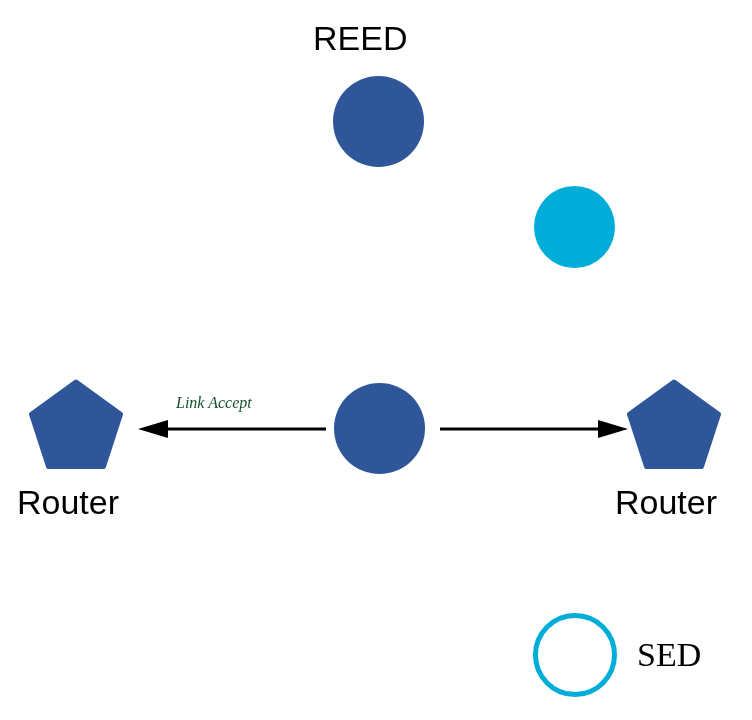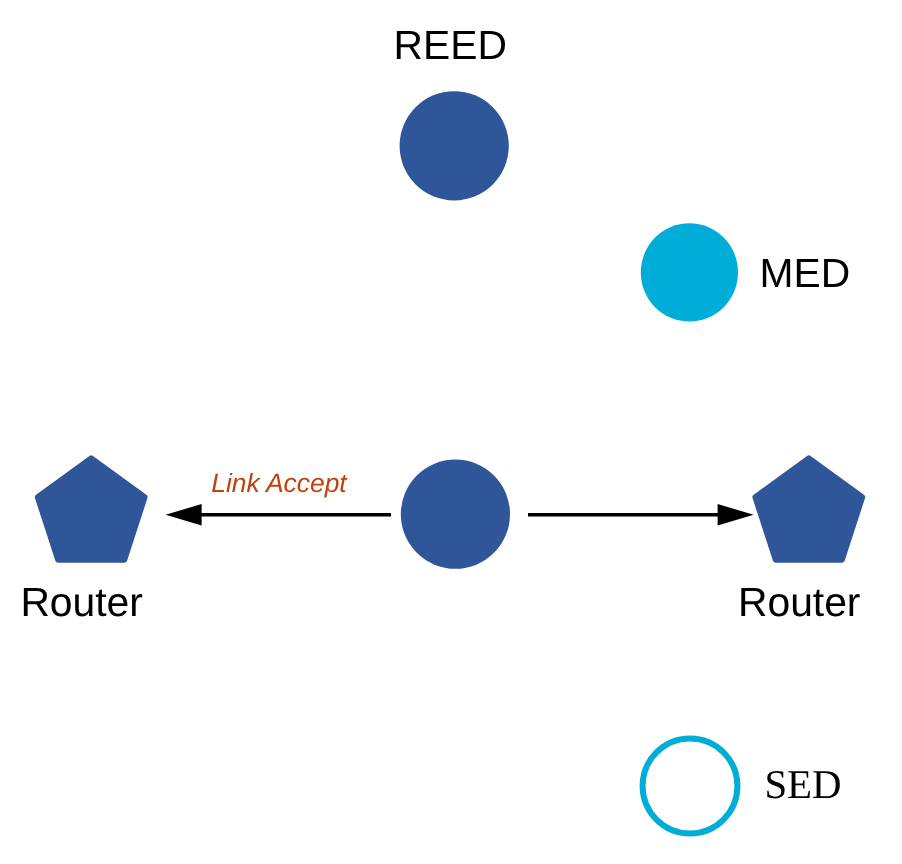--- a/index.html
+++ b/index.html
@@ -23,25 +23,25 @@
     position: absolute;
     font-family: "Liberation Sans", sans-serif;
     font-size: 34px;
     line-height: 34px;
     color: #000000;
     white-space: nowrap;
     letter-spacing: 0px;
   }
   .edge-label {
     position: absolute;
-    font-family: Liberation Sans, sans-serif;
+    font-family: Liberation Serif, serif;
     font-style: italic;
-    font-size: 22px;
+    font-size: 16px;
     line-height: 22px;
-    color: #c2410c;
+    color: #14532d;
     white-space: nowrap;
   }
   .shape {
     position: absolute;
   }
   .circle-filled {
     border-radius: 50%;
   }
   .circle-hollow {
     border-radius: 50%;
@@ -51,27 +51,26 @@
   .svg-shape {
     position: absolute;
     display: block;
   }
 </style>
 </head>
 <body>
 
 <div id="diagram-canvas">
 
-  <div class="node-label" style="left:328px; top:21px;">REED</div>
+  <div class="node-label" style="left:313px; top:21px;">REED</div>
 
   <div class="shape circle-filled" style="left:333px; top:76px; width:91px; height:91px; background:#2F5699;"></div>
 
   <div class="shape circle-filled" style="left:534px; top:186px; width:81px; height:82px; background:#00ADD8;"></div>
 
-  <div class="node-label" style="left:633px; top:211px;">MED</div>
 
   <svg class="svg-shape" style="left:28px; top:379px;" width="96" height="90" viewBox="0 0 96 90">
     <path d="M48 3 L92.5 35.3 L75.5 87.6 L20.5 87.6 L3.5 35.3 Z" fill="#2F5699" stroke="#2F5699" stroke-width="5" stroke-linejoin="round"></path>
   </svg>
 
   <div class="node-label" style="left:17px; top:485px;">Router</div>
 
   <div class="edge-label" style="left:176px; top:392px;">Link Accept</div>
 
   <svg class="svg-shape" style="left:136px; top:418px;" width="190" height="22" viewBox="0 0 190 22">

